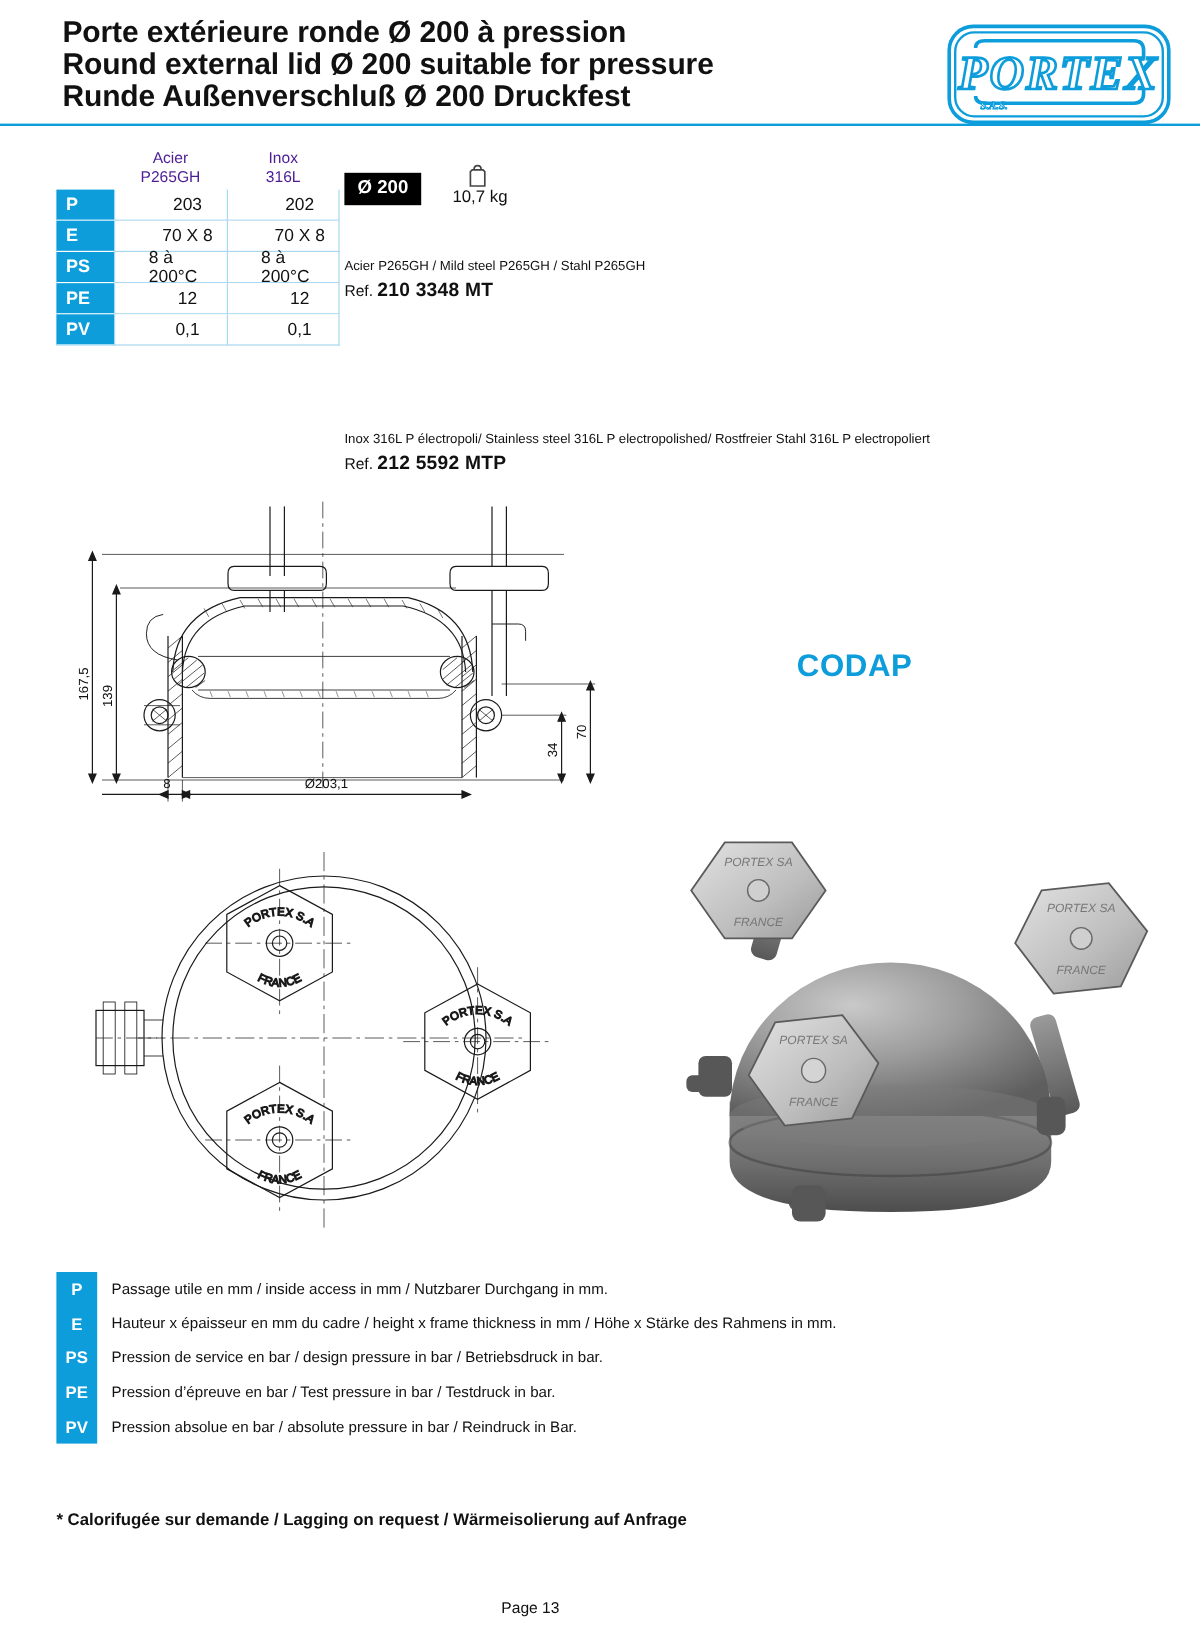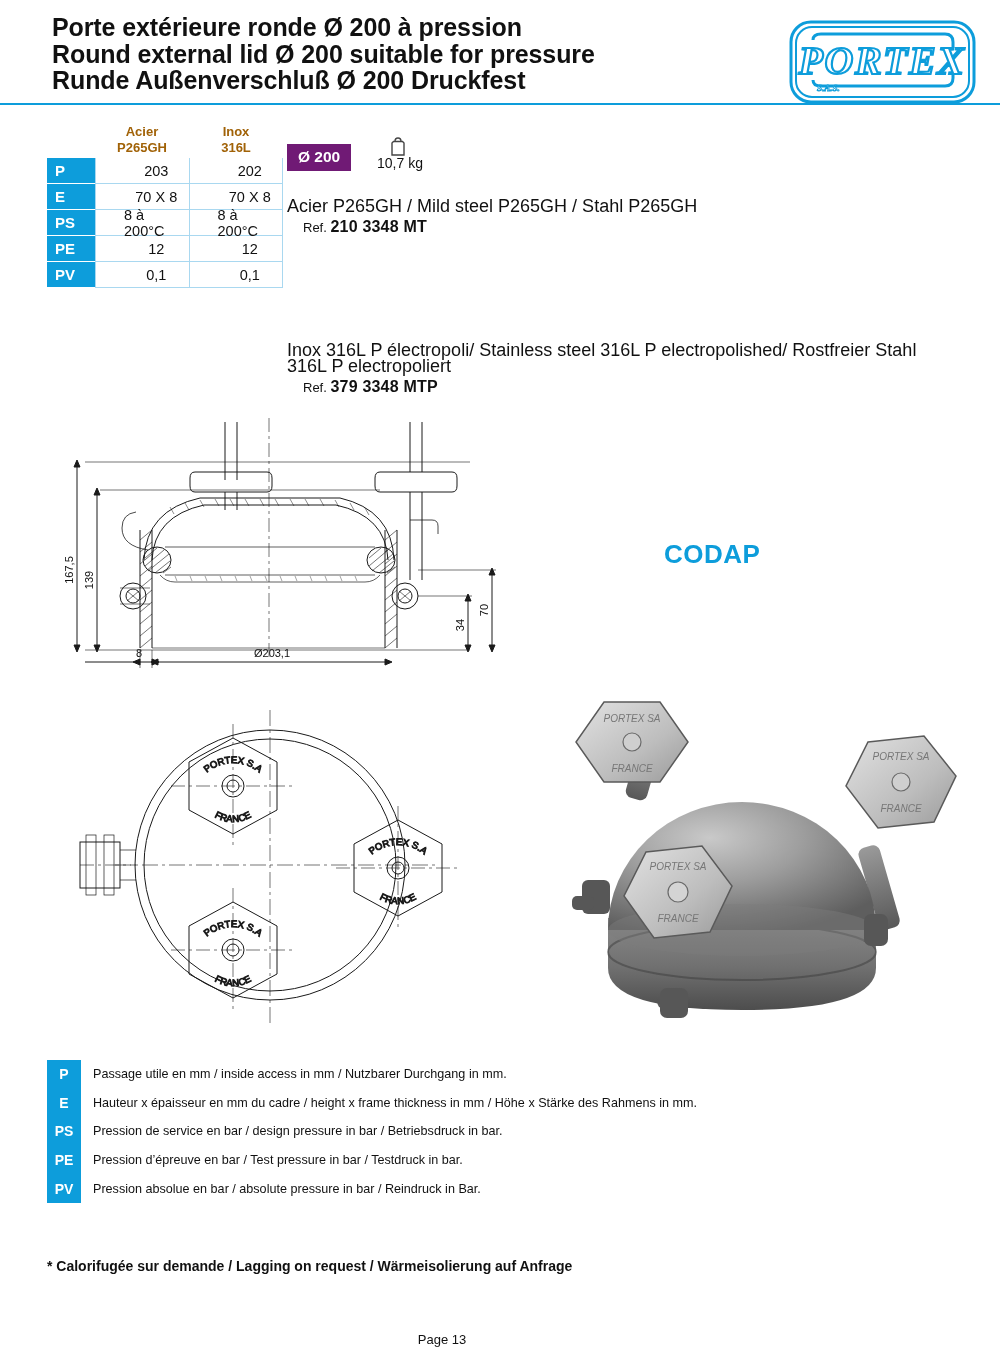--- a/index.html
+++ b/index.html
@@ -27,22 +27,22 @@
 
   
   #logo { position: absolute; left: 785px; top: 18px; width: 195px; height: 88px; font-style: italic; }
   #logo svg { display: block; }
 
   
   #spec-table { position: absolute; left: 47px; top: 120px; width: 236px; }
   #spec-head { display: flex; height: 38px; }
   #spec-head .sp { width: 48px; }
   #spec-head .hcell {
-    flex: 1; text-align: center; font-size: 13px; font-weight: bold;
-    line-height: 15.5px; padding-top: 4px; color: #a16207;
+    flex: 1; text-align: center; font-size: 13px; font-weight: normal;
+    line-height: 15.5px; padding-top: 4px; color: #4c1d95;
   }
   .spec-row { display: flex; height: 26px; }
   .spec-label {
     width: 48px; background: #0d9ddb; color: #fff;
     font-size: 15px; font-weight: bold;
     display: flex; align-items: center; padding-left: 8px;
     border-bottom: 1.5px solid #ffffff;
   }
   .spec-val {
     flex: 1; border: 1px solid #a9d8f0; border-top: none;
@@ -50,31 +50,31 @@
     font-size: 14.5px; color: #111; background: #fff; padding-left: 28px;
   }
   .spec-row:first-of-type .spec-val { border-top: 1px solid #a9d8f0; }
   .spec-val + .spec-val { border-left: none; }
 
   
   #product-info { position: absolute; left: 287px; top: 130px; width: 660px; }
   #dia-row { position: relative; height: 46px; }
   #dia-badge {
     position: absolute; left: 0; top: 14px;
-    background: #701a75; color: #fff;
+    background: #000000; color: #fff;
     font-size: 15.5px; font-weight: bold;
     padding: 4px 11px 5px 11px;
   }
   #weight-icon { position: absolute; left: 98px; top: 3px; }
   #weight-text {
     position: absolute; left: 90px; top: 25px;
     font-size: 14px; color: #111;
   }
-  .mat-desc { font-size: 18px; color: #111; margin-top: 0; line-height: 16px; }
-  .mat-ref { font-size: 13px; color: #111; margin-top: 4px; margin-left: 16px; }
+  .mat-desc { font-size: 11px; color: #111; margin-top: 16px; line-height: 16px; }
+  .mat-ref { font-size: 13px; color: #111; margin-top: 4px; }
   .mat-ref b { font-size: 16px; font-weight: bold; letter-spacing: 0.2px; }
   .mat-block { margin-bottom: 0; }
   #mat-1 { position: absolute; left: 0; top: 68px; }
   #mat-2 { position: absolute; left: 0; top: 120px; }
   #mat-3 { position: absolute; left: 0; top: 212px; }
 
   
   #codap {
     position: absolute; left: 664px; top: 539px;
     font-size: 26px; font-weight: bold; color: #0d9ddb; letter-spacing: 0.5px;
@@ -199,21 +199,21 @@
       <span>Ref.</span>
       <b>210 3348 MT</b>
     </div>
   </div>
 
 
   <div id="mat-3" class="mat-block">
     <div class="mat-desc">Inox 316L P électropoli/ Stainless steel 316L P electropolished/ Rostfreier Stahl 316L P electropoliert</div>
     <div class="mat-ref">
       <span>Ref.</span>
-      <b>379 3348 MTP</b>
+      <b>212 5592 MTP</b>
     </div>
   </div>
 </div>
 
 <div id="codap">CODAP</div>
 
 <div id="drawing-section">
 
   <div id="section-view">
     <svg width="470" height="280" viewBox="0 0 470 280">

